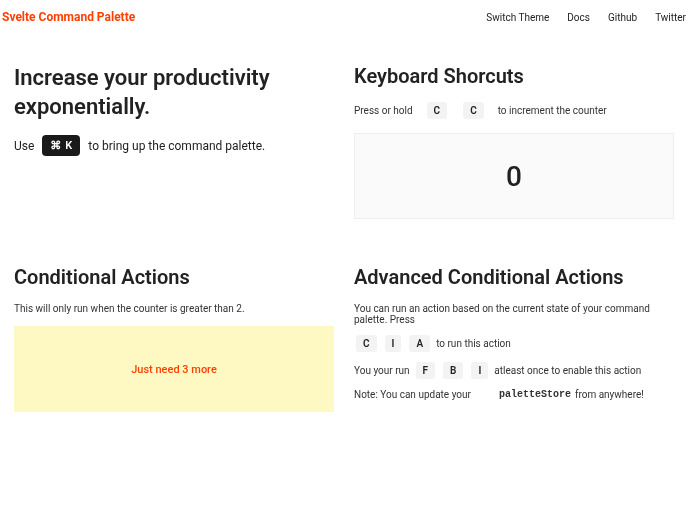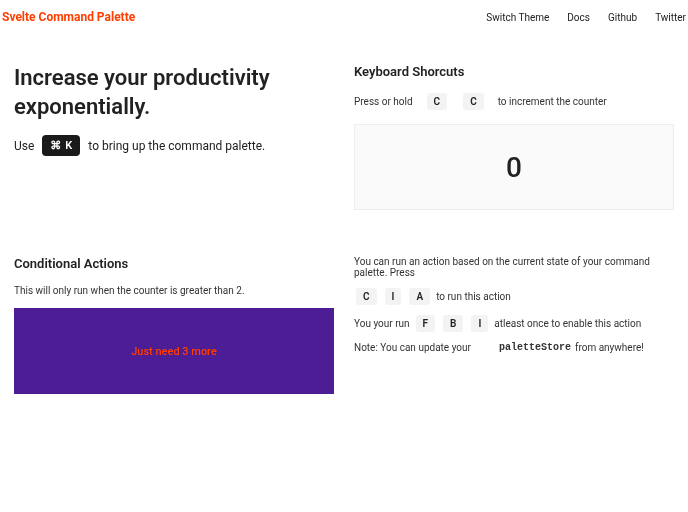--- a/index.html
+++ b/index.html
@@ -5,27 +5,27 @@
 * { margin: 0; padding: 0; box-sizing: border-box; }
 body { font-family: -apple-system, BlinkMacSystemFont, "Segoe UI", Roboto, Helvetica, Arial, sans-serif; color: #222; background: #fff; width: 688px; height: 512px; overflow: hidden; }
 .header { display: flex; justify-content: space-between; align-items: center; padding: 10px 2px; }
 .brand { color: #ff3e00; font-weight: 700; font-size: 12px; }
 .nav { display: flex; gap: 18px; }
 .nav a { color: #222; text-decoration: none; font-size: 10px; }
 .main { display: grid; grid-template-columns: 1fr 1fr; gap: 20px; padding: 30px 14px 14px 14px; }
 .hero-title { font-size: 22px; font-weight: 600; line-height: 1.3; margin-bottom: 14px; }
 .hero-sub { font-size: 12px; display: flex; align-items: center; gap: 8px; }
 .kbd-dark { background: #1a1a1a; color: #fff; border-radius: 4px; padding: 4px 8px; font-size: 11px; font-weight: 600; display: inline-flex; align-items: center; gap: 4px; }
-.section-title { font-size: 13px; font-weight: 600; margin-bottom: 14px; }
+.section-title { font-size: 20px; font-weight: 600; margin-bottom: 14px; }
 .small-text { font-size: 10px; color: #333; }
 .kbd-light { background: #f3f3f3; color: #222; border-radius: 3px; padding: 3px 7px; font-size: 10px; font-weight: 600; display: inline-block; margin: 0 2px; }
 .counter-box { background: #fafafa; border: 1px solid #eee; margin-top: 14px; height: 86px; display: flex; align-items: center; justify-content: center; }
 .counter-num { font-size: 28px; font-weight: 500; }
 .row2 { margin-top: 32px; display: grid; grid-template-columns: 1fr 1fr; gap: 20px; padding: 0 14px; }
-.cond-box { background: #4c1d95; margin-top: 12px; height: 86px; display: flex; align-items: center; justify-content: center; }
+.cond-box { background: #fef9c3; margin-top: 12px; height: 86px; display: flex; align-items: center; justify-content: center; }
 .cond-text { color: #ff3e00; font-size: 11px; font-weight: 500; }
 .adv-line { font-size: 10px; color: #333; margin-bottom: 10px; display: flex; align-items: center; flex-wrap: wrap; gap: 4px; }
 .mono { font-family: "Courier New", monospace; font-weight: 600; padding-left: 24px; }
 .col-right { padding-left: 0; }
 </style>
 </head>
 <body>
 
 <div class="header">
   <div class="brand">Svelte Command Palette</div>
@@ -67,20 +67,21 @@
 <div class="row2">
   <div>
     <h2 class="section-title">Conditional Actions</h2>
     <div class="small-text">This will only run when the counter is greater than 2.</div>
     <div class="cond-box">
       <div class="cond-text">Just need 3 more</div>
     </div>
   </div>
 
   <div>
+    <h2 class="section-title">Advanced Conditional Actions</h2>
     <div class="adv-line">
       <span>You can run an action based on the current state of your command palette. Press</span>
     </div>
     <div class="adv-line">
       <span class="kbd-light">C</span>
       <span class="kbd-light">I</span>
       <span class="kbd-light">A</span>
       <span>to run this action</span>
     </div>
     <div class="adv-line">

